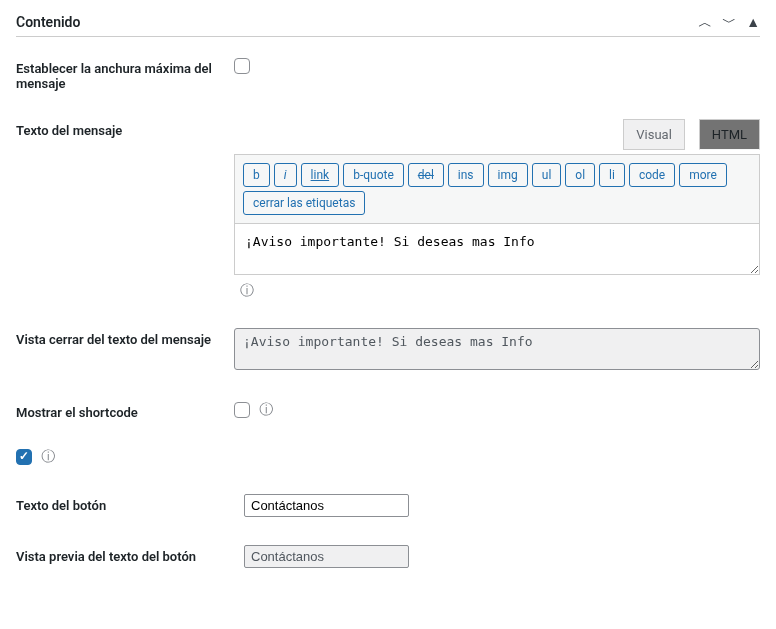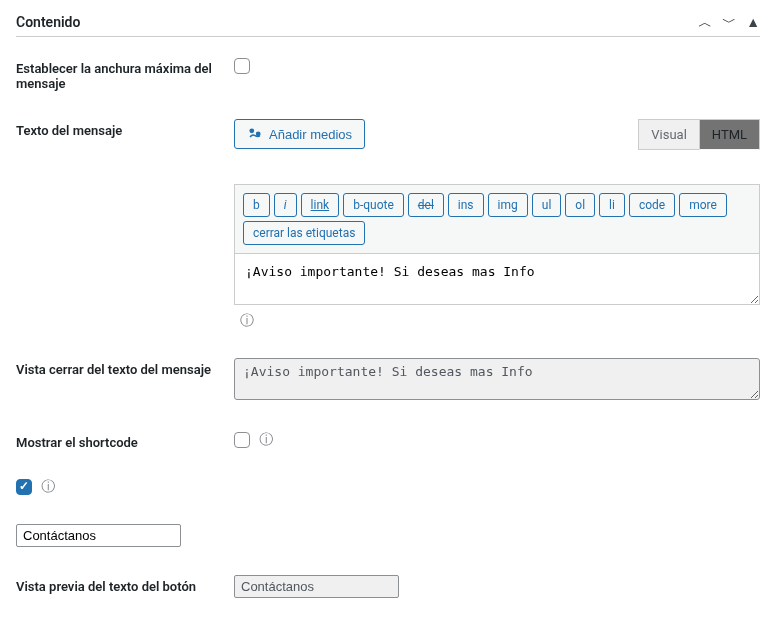--- a/index.html
+++ b/index.html
@@ -72,21 +72,21 @@
       border: 1px solid #2271b1;
       background: #f6f7f7;
       color: #2271b1;
       padding: 6px 12px;
       border-radius: 3px;
       font-size: 13px;
       cursor: pointer;
     }
     .media-btn svg { width: 16px; height: 16px; }
     .editor-wrap { position: relative; }
-    .editor-tabs { position: absolute; right: 0; top: 0; display: flex; }
+    .editor-tabs { position: absolute; right: 0; top: 0; display: flex; gap: 15px; }
     .editor-tab {
       border: 1px solid #ccc;
       background: #f0f0f1;
       color: #646970;
       padding: 7px 12px;
       font-size: 13px;
       cursor: pointer;
       margin-left: -1px;
     }
     .editor-tab.active {
@@ -138,20 +138,21 @@
       min-height: 30px;
       resize: vertical;
       border-radius: 3px;
     }
     .text-input {
       border: 1px solid #8c8f94;
       padding: 3px 6px;
       font-size: 13px;
       width: 165px;
       border-radius: 2px;
+      margin-left: 10px;
     }
     .text-input.ro { background: #f0f0f1; color: #50575e; }
     .help-below { margin-top: 4px; }
   </style>
 </head>
 <body>
 
 <div class="panel-header">
   <div class="panel-title">Contenido</div>
   <div class="panel-controls">
@@ -164,28 +165,20 @@
 <div class="form-row">
   <div class="form-label">Establecer la anchura máxima del mensaje</div>
   <div class="form-field">
     <input type="checkbox" style="">
   </div>
 </div>
 
 <div class="form-row">
   <div class="form-label">Texto del mensaje</div>
   <div class="form-field editor-wrap">
-    <button class="media-btn">
-      <svg viewBox="0 0 20 20" fill="#2271b1">
-          <circle cx="6" cy="6" r="3"></circle>
-          <circle cx="14" cy="10" r="3"></circle>
-          <path d="M4 14 Q6 10 10 12 Q14 14 16 12" stroke="#2271b1" stroke-width="2" fill="none"></path>
-        </svg>
-      <span>Añadir medios</span>
-    </button>
     <div class="editor-tabs">
       <div class="editor-tab">Visual</div>
       <div class="editor-tab active">HTML</div>
     </div>
     <div class="quicktags">
       <button class="qt-btn">b</button>
       <button class="qt-btn italic">i</button>
       <button class="qt-btn under">link</button>
       <button class="qt-btn">b-quote</button>
       <button class="qt-btn strike">del</button>
@@ -219,20 +212,21 @@
 </div>
 
 <div class="form-row">
   <div class="form-field">
     <input type="checkbox" checked="" style="">
     <span class="help-icon">ⓘ</span>
   </div>
 </div>
 
 <div class="form-row">
+  <div class="form-label">Texto del botón</div>
   <div class="form-field">
     <input type="text" class="text-input" value="Contáctanos" style="">
   </div>
 </div>
 
 <div class="form-row">
   <div class="form-label">Vista previa del texto del botón</div>
   <div class="form-field">
     <input type="text" class="text-input ro" readonly="" value="Contáctanos" style="">
   </div>

